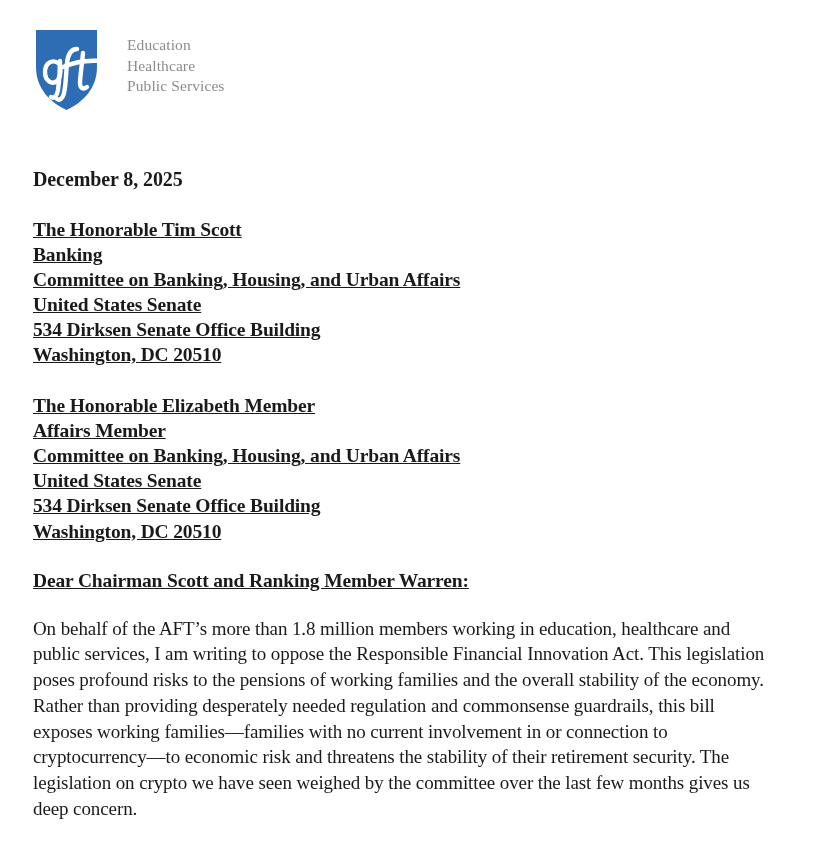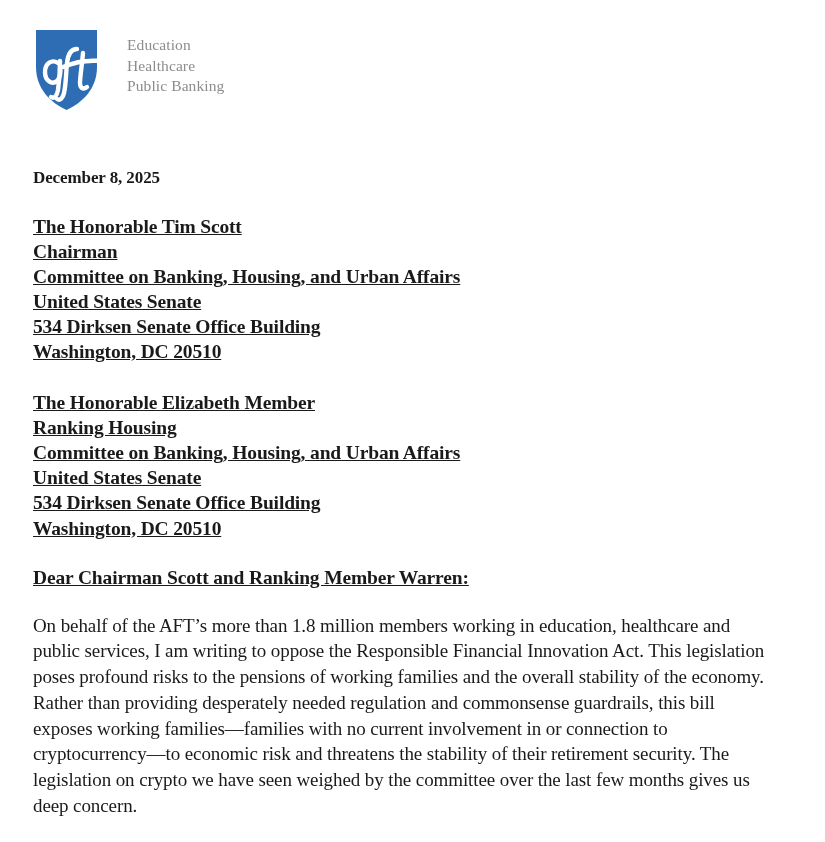--- a/index.html
+++ b/index.html
@@ -56,21 +56,21 @@
 
   
   .letter {
     position: absolute;
     left: 33px;
     top: 168px;
     width: 742px;
   }
 
   .date-line {
-    font-size: 17px;
+    font-size: 20px;
     font-weight: 700;
     letter-spacing: -0.1px;
     margin-bottom: 26px;
   }
 
   .address-block {
     margin-bottom: 26px;
   }
   .address-line {
     font-size: 19.5px;
@@ -126,40 +126,40 @@
 
         <path d="M50,26 C49,38 47,50 47,56 C47,61 50,63 54,60"></path>
 
         <path d="M30,40 C42,35 58,32 74,35"></path>
       </g>
     </svg>
 
     <div class="tagline">
       <span class="tagline-line">Education</span>
       <span class="tagline-line">Healthcare</span>
-      <span class="tagline-line">Public Banking</span>
+      <span class="tagline-line">Public Services</span>
     </div>
   </div>
 
   <div class="letter">
 
     <div class="date-line">December 8, 2025</div>
 
     <div class="address-block">
       <div class="address-line">The Honorable Tim Scott</div>
-      <div class="address-line">Chairman</div>
+      <div class="address-line">Banking</div>
       <div class="address-line">Committee on Banking, Housing, and Urban Affairs</div>
       <div class="address-line">United States Senate</div>
       <div class="address-line">534 Dirksen Senate Office Building</div>
       <div class="address-line">Washington, DC 20510</div>
     </div>
 
     <div class="address-block">
       <div class="address-line">The Honorable Elizabeth Member</div>
-      <div class="address-line">Ranking Housing</div>
+      <div class="address-line">Affairs Member</div>
       <div class="address-line">Committee on Banking, Housing, and Urban Affairs</div>
       <div class="address-line">United States Senate</div>
       <div class="address-line">534 Dirksen Senate Office Building</div>
       <div class="address-line">Washington, DC 20510</div>
     </div>
 
     <div class="salutation">Dear Chairman Scott and Ranking Member Warren:</div>
 
     <p class="body-paragraph">On behalf of the AFT’s more than 1.8 million members working in education, healthcare and public services, I am writing to oppose the Responsible Financial Innovation Act. This legislation poses profound risks to the pensions of working families and the overall stability of the economy. Rather than providing desperately needed regulation and commonsense guardrails, this bill exposes working families—families with no current involvement in or connection to cryptocurrency—to economic risk and threatens the stability of their retirement security. The legislation on crypto we have seen weighed by the committee over the last few months gives us deep concern.</p>
 

